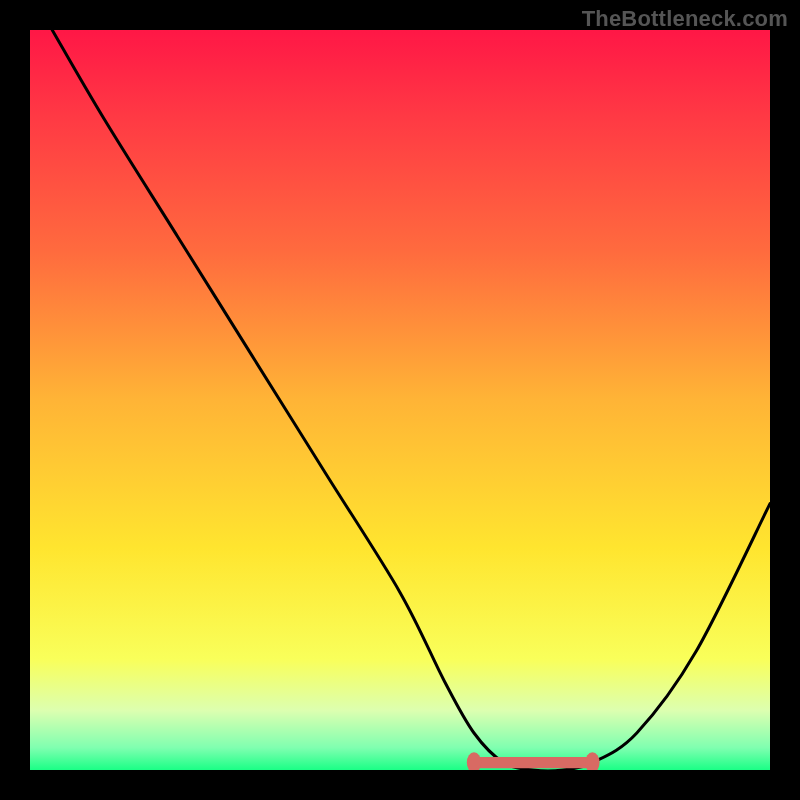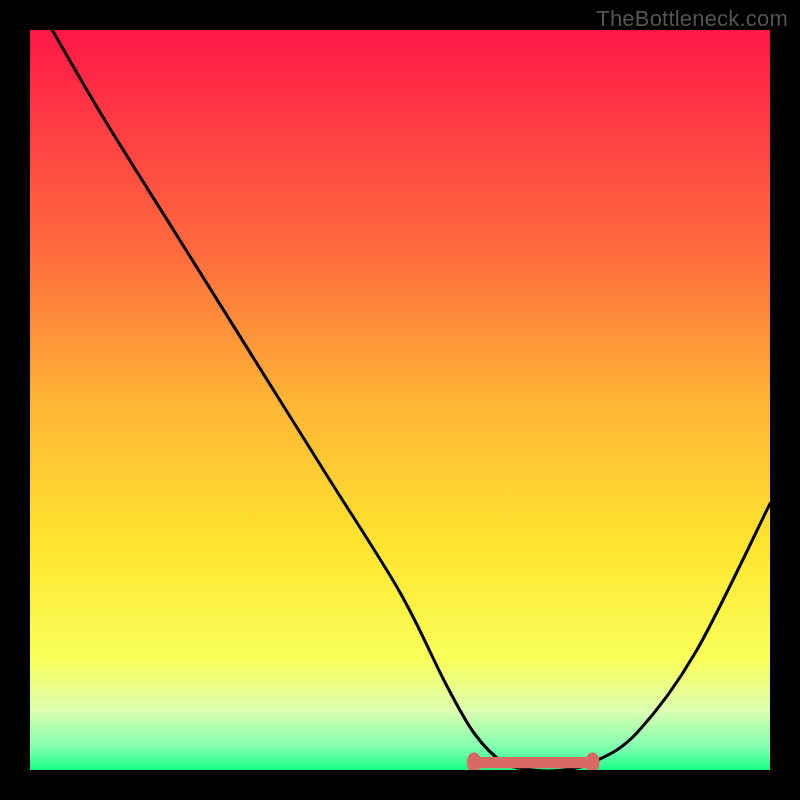--- a/index.html
+++ b/index.html
@@ -10,21 +10,21 @@
     height: 800px;
     background: #000;
   }
   .watermark {
     position: absolute;
     top: 6px;
     right: 12px;
     font-family: Arial, sans-serif;
     font-size: 22px;
     color: #555;
-    font-weight: 400;
+    font-weight: 700;
     letter-spacing: 0.2px;
     z-index: 10;
   }
   .plot-area {
     position: absolute;
     left: 30px;
     top: 30px;
     width: 740px;
     height: 740px;
     overflow: hidden;

